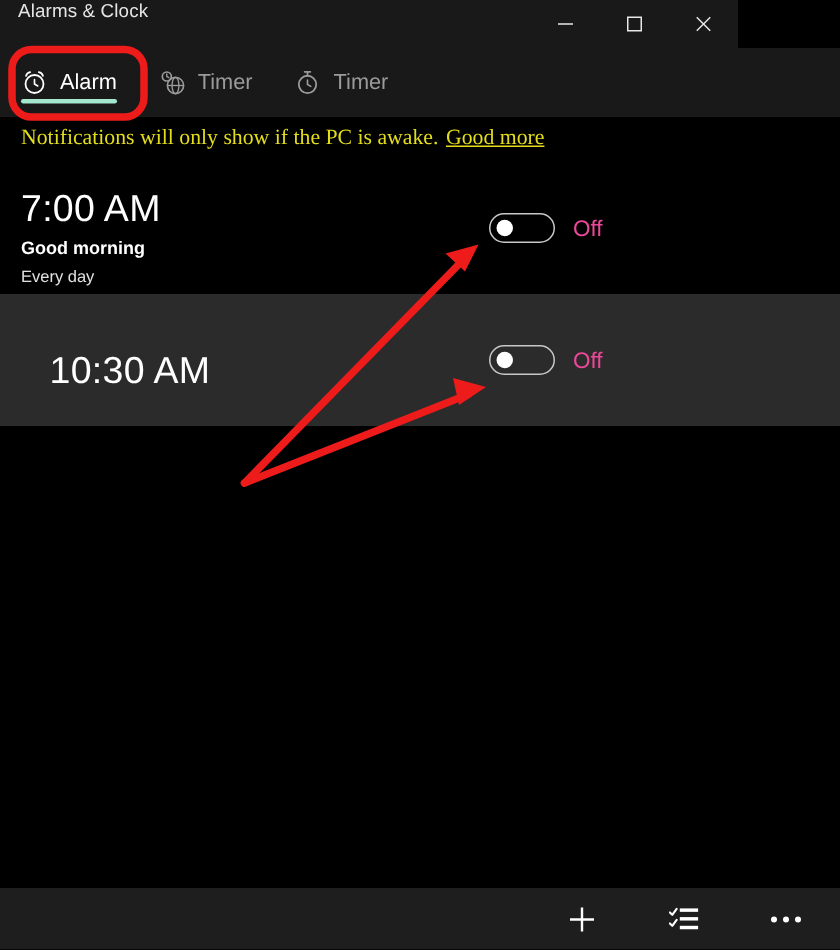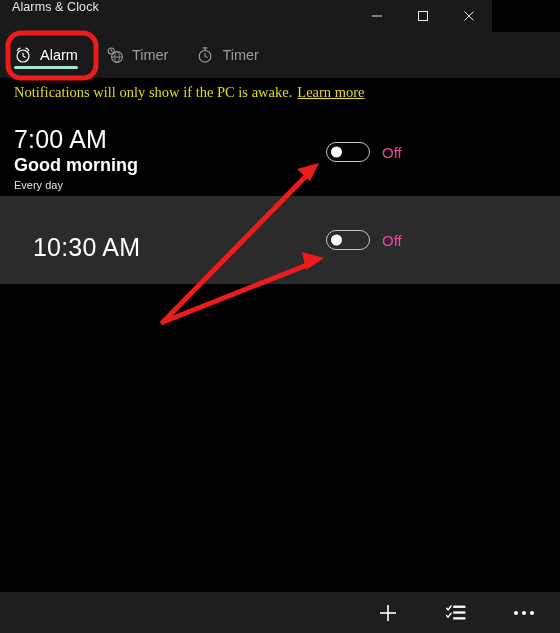--- a/index.html
+++ b/index.html
@@ -112,21 +112,21 @@
   .alarm-time {
     color: #ffffff;
     font-size: 25px;
     line-height: 29px;
     font-weight: 400;
     letter-spacing: .2px;
     margin-top: 15px;
   }
   .alarm-name {
     color: #ffffff;
-    font-size: 18px;
+    font-size: 12px;
     font-weight: bold;
     line-height: 19px;
     margin-top: 2px;
   }
   .alarm-repeat {
     color: #e2e2e2;
     font-size: 11px;
     line-height: 19px;
     margin-top: 1px;
   }
@@ -262,21 +262,21 @@
         </svg>
       </span>
       <span>Timer</span>
     </div>
 
 
   </div>
 
   <div class="notice">
     <span>Notifications will only show if the PC is awake.</span>
-    <a class="learn" href="#">Learn more</a>
+    <a class="learn" href="#">Good more</a>
   </div>
 
   <div class="alarm-list">
 
     <div class="alarm-row">
       <div class="alarm-info">
         <div class="alarm-time">7:00 AM</div>
         <div class="alarm-name">Good morning</div>
         <div class="alarm-repeat">Every day</div>
       </div>

